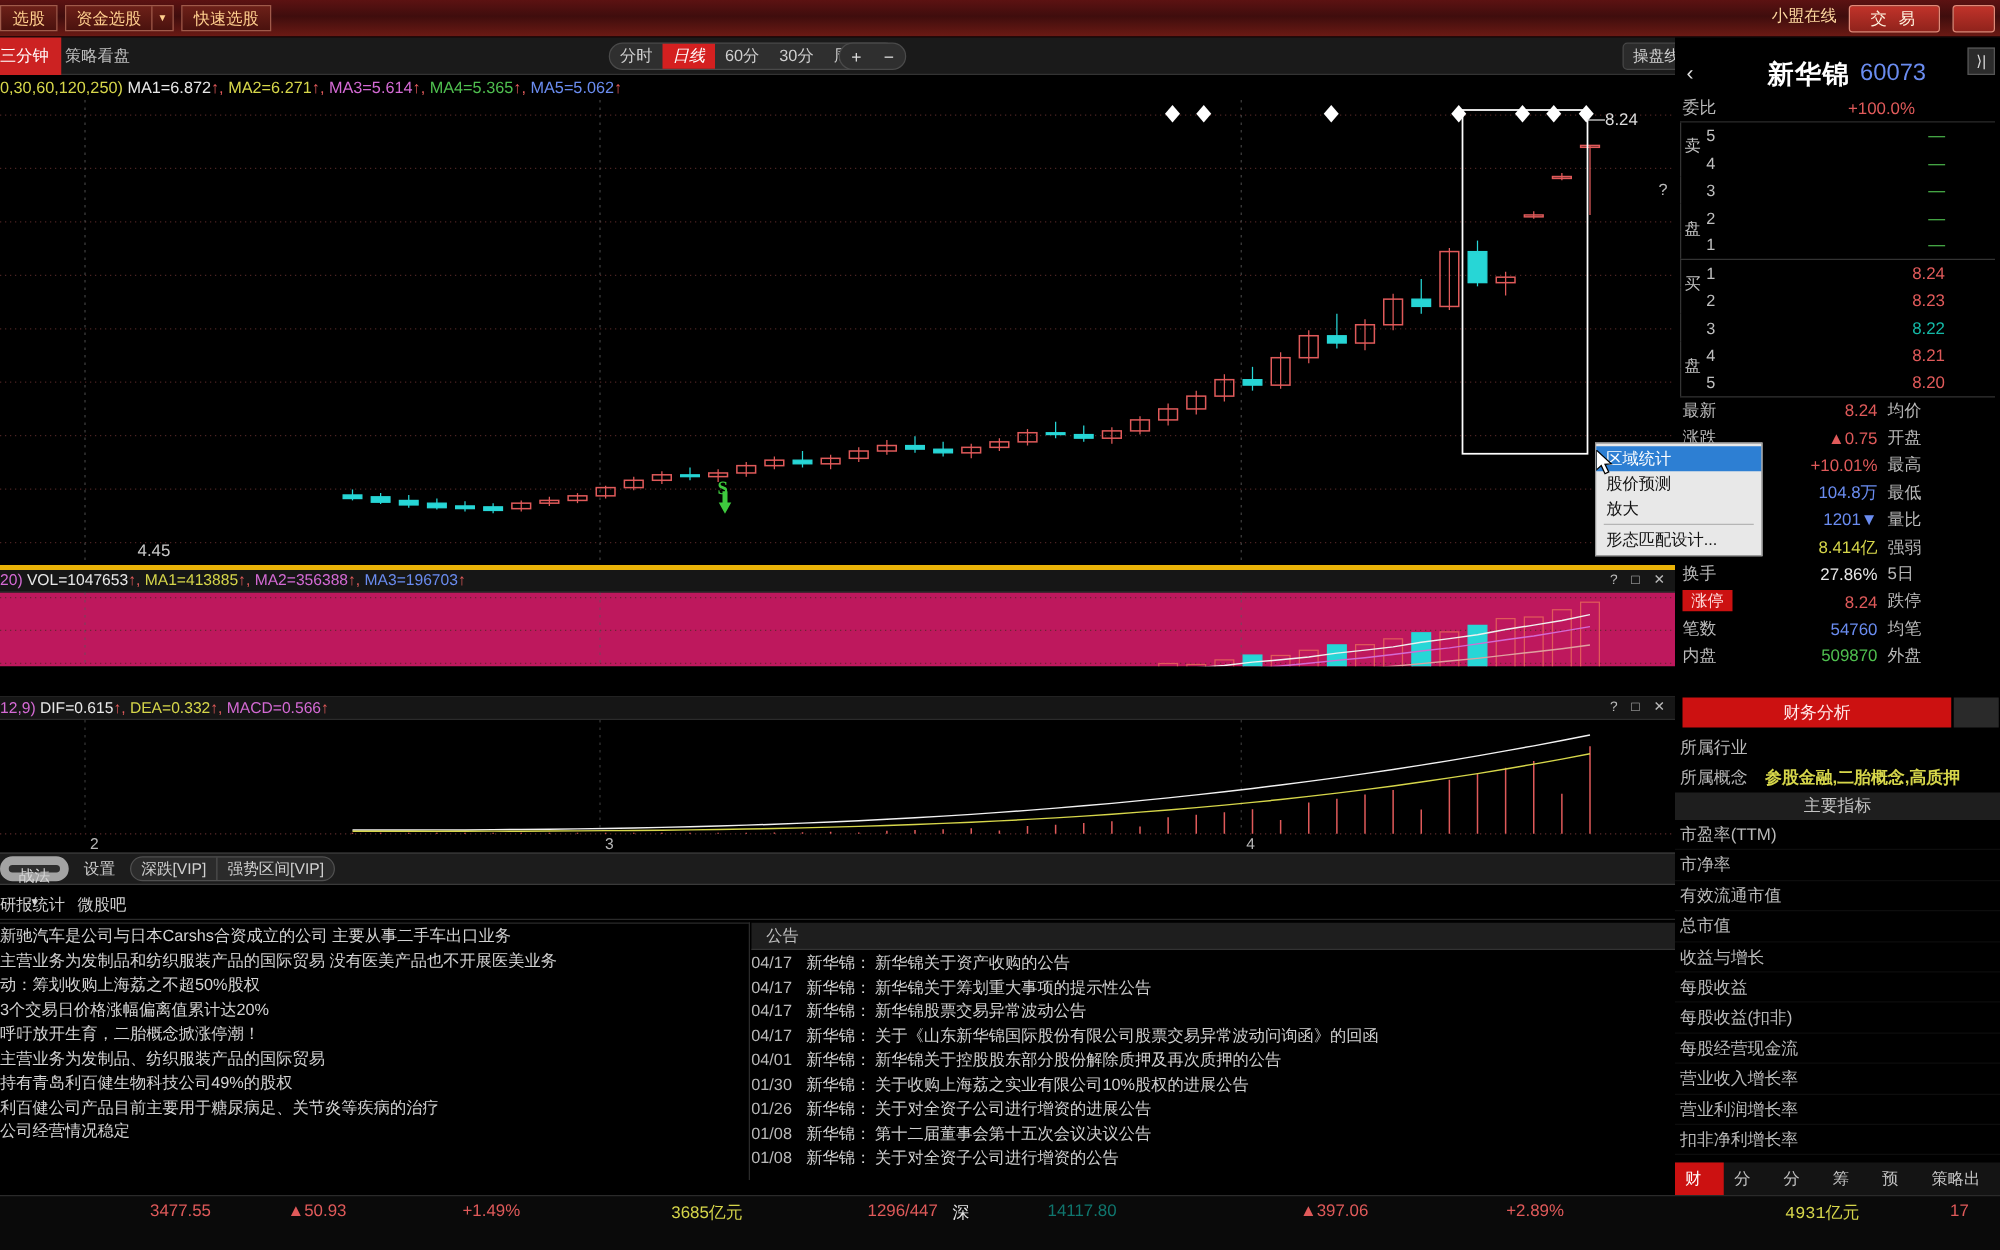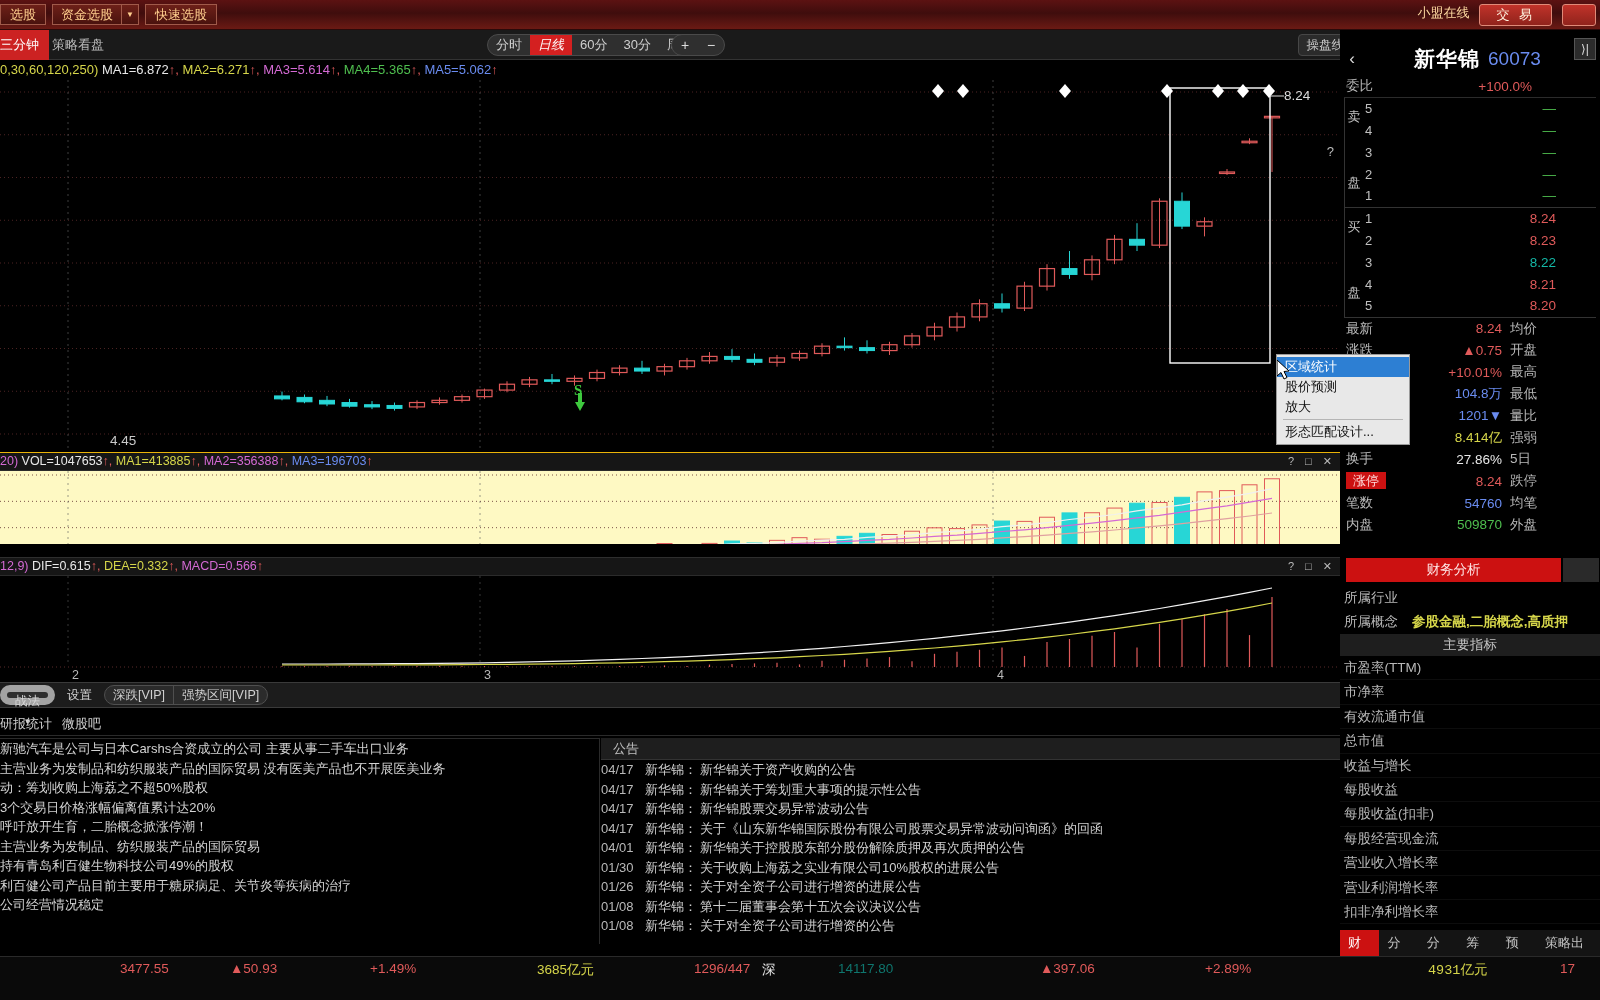--- a/index.html
+++ b/index.html
@@ -83,22 +83,22 @@
   .ma-line span { margin-right:0px; }
   .c-white{color:#e8e8e8}.c-red{color:#e05a5a}.c-yellow{color:#d6d64a}
   .c-mag{color:#d46ad4}.c-green{color:#4fbf4f}.c-blue{color:#6a8cf0}
 
   
   .chart-main {
     position:absolute; left:0; top:80px; width:1340px; height:372px;
     background:#000; overflow:hidden;
   }
   .chart-vol {
-    position:absolute; left:0; top:452px; width:1340px; height:92px;
-    background:#fef9c3; border-top:1px solid #eab308; overflow:hidden;
+    position:absolute; left:0; top:452px; width:1340px; height:81px;
+    background:#be185d; border-top:4px solid #eab308; overflow:hidden;
   }
   .chart-macd {
     position:absolute; left:0; top:557px; width:1340px; height:125px;
     background:#000; border-top:1px solid #2e2e2e; overflow:hidden;
   }
   .sub-hdr {
     position:absolute; left:0; top:0; width:100%; height:18px;
     background:#161616; border-bottom:1px solid #2b2b2b;
     font-size:12.5px; line-height:17px; white-space:nowrap; overflow:hidden;
   }

